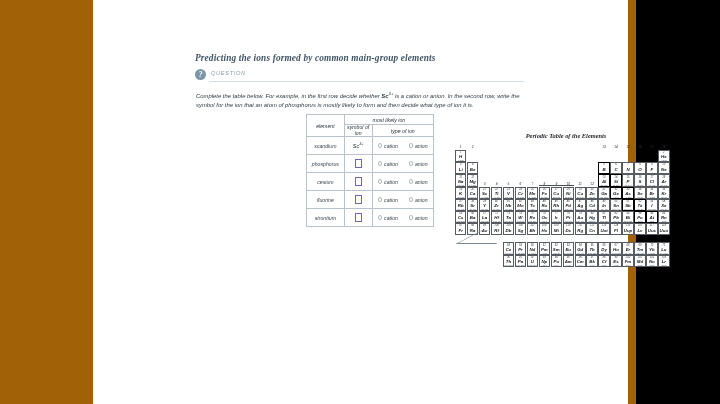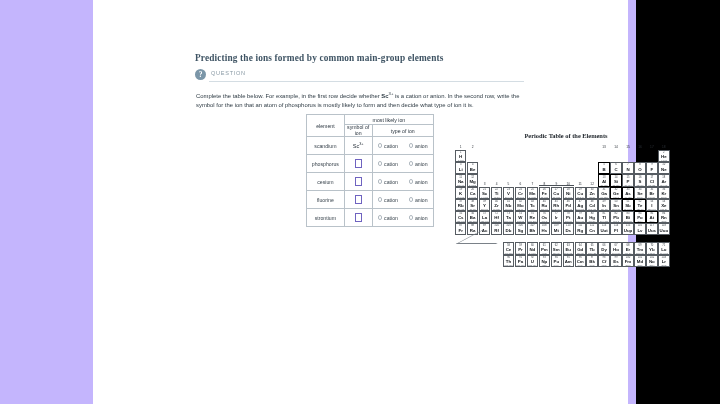--- a/index.html
+++ b/index.html
@@ -6,21 +6,22 @@
   html, body {
     margin: 0; padding: 0;
     width: 720px; height: 404px;
     background: #000000;
     font-family: "Liberation Sans", sans-serif;
     overflow: hidden;
   }
   #stage {
     position: relative;
     width: 636px; height: 404px;
-    background: #c4b5fd;
+    background: #a16207;
+    font-style: italic;
   }
   #page {
     position: absolute;
     left: 93px; top: 0;
     width: 535px; height: 404px;
     background: #ffffff;
   }
   
   .title {
     position: absolute;

